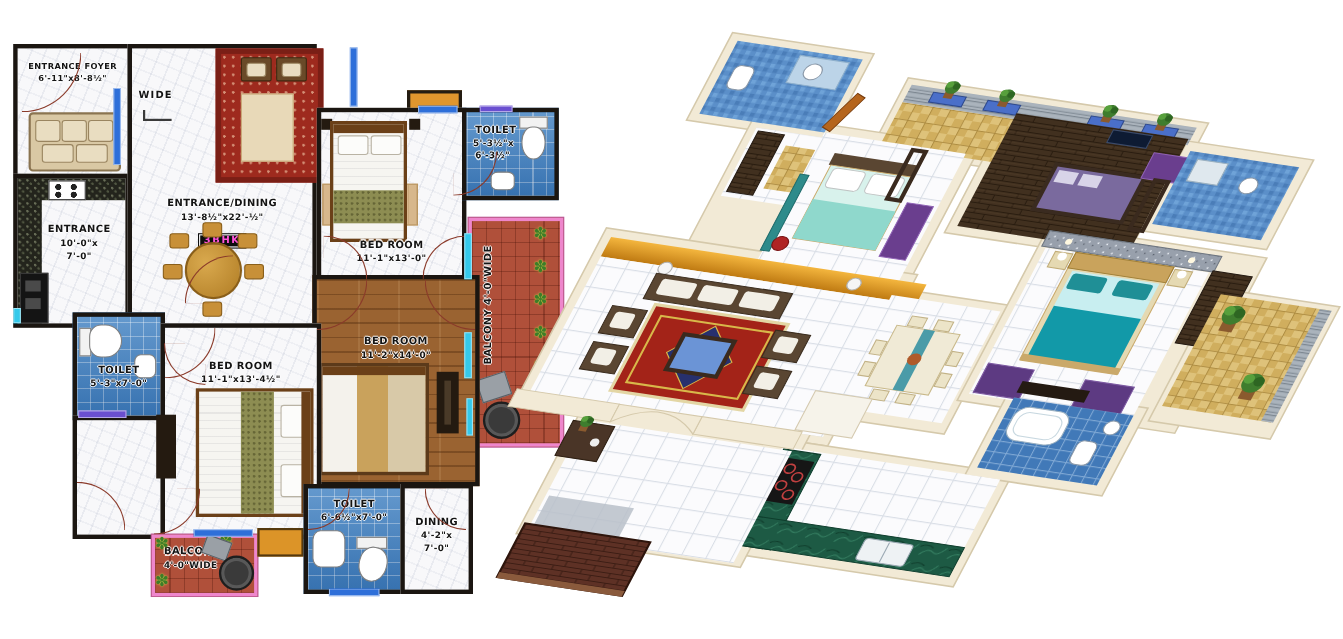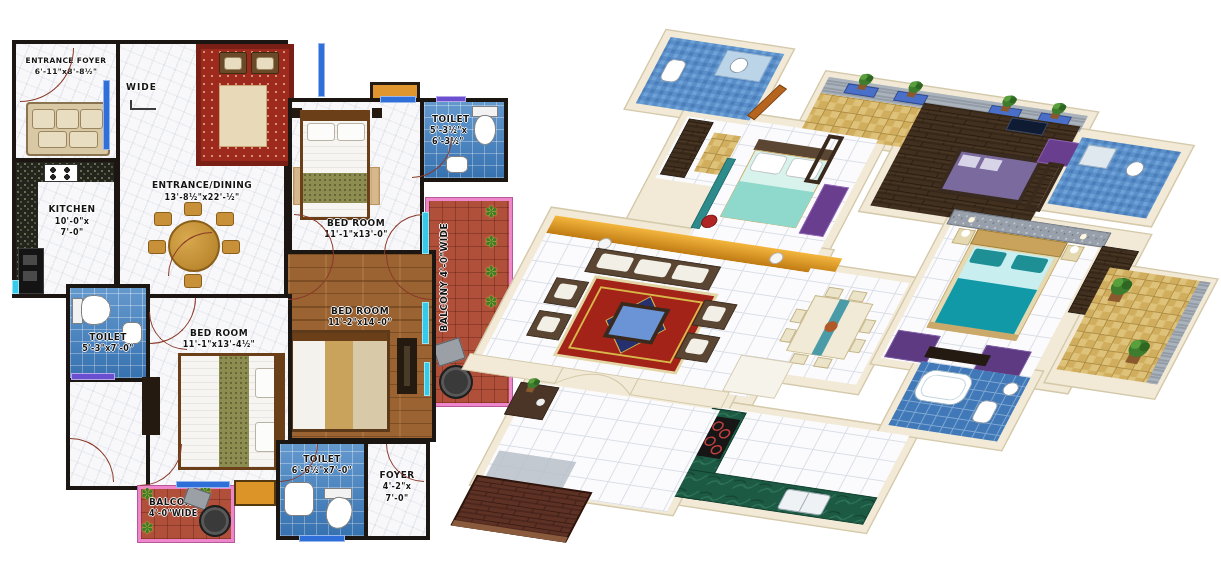--- a/index.html
+++ b/index.html
@@ -98,39 +98,42 @@
     </div>
 
     <div class="rm f-tile" style="left:0;top:118px;width:106px;height:140px;">
       <div class="gran ab" style="left:0;top:0;width:98px;height:20px;"></div>
       <div class="gran ab" style="left:0;top:0;width:22px;height:132px;"></div>
       <div class="stove" style="left:28px;top:2px;width:32px;height:16px;"></div>
       <div class="ab" style="left:2px;top:86px;width:24px;height:44px;background:#141414;border:1px solid #3c3c3c;">
         <div class="ab" style="left:4px;top:6px;width:14px;height:10px;background:#4a4a4a;"></div>
         <div class="ab" style="left:4px;top:22px;width:14px;height:10px;background:#4a4a4a;"></div>
       </div>
-      <div class="lbl ctr" style="top:42px;left:14px;">KITCHEN</div>
+      <div class="lbl ctr" style="top:42px;left:14px;">ENTRANCE</div>
       <div class="lbl ctr dim" style="top:55px;left:14px;">10'-0"x</div>
       <div class="lbl ctr dim" style="top:66px;left:14px;">7'-0"</div>
     </div>
 
     <div class="rm f-tile" style="left:104px;top:0;width:172px;height:258px;">
       <div class="lbl" style="left:6px;top:38px;letter-spacing:1px;">WIDE</div>
       <div class="ab" style="left:10px;top:56px;width:24px;height:8px;border-left:2px solid #3a3a3a;border-bottom:2px solid #3a3a3a;"></div>
       <div class="carpet" style="left:76px;top:0;width:88px;height:112px;">
         <div class="bchair" style="left:18px;top:3px;width:26px;height:20px;">
             <div class="cush" style="left:4px;top:4px;width:16px;height:11px;"></div>
           </div>
         <div class="bchair" style="left:50px;top:3px;width:26px;height:20px;">
             <div class="cush" style="left:4px;top:4px;width:16px;height:11px;"></div>
           </div>
         <div class="cinner" style="left:18px;top:36px;width:46px;height:60px;"></div>
       </div>
       <div class="lbl ctr" style="top:136px;">ENTRANCE/DINING</div>
       <div class="lbl ctr dim" style="top:149px;">13'-8½"x22'-½"</div>
+      <div class="ab ctr" style="top:162px;text-align:center;width:100%;">
+        <span class="badge">3BHK</span>
+      </div>
       <div class="dtable" style="left:48px;top:176px;width:48px;height:48px;"></div>
       <div class="dchair" style="left:64px;top:158px;"></div>
       <div class="dchair" style="left:96px;top:168px;"></div>
       <div class="dchair" style="left:102px;top:196px;"></div>
       <div class="dchair" style="left:64px;top:230px;"></div>
       <div class="dchair" style="left:28px;top:196px;"></div>
       <div class="dchair" style="left:34px;top:168px;"></div>
     </div>
 
     <div class="ab" style="left:358px;top:42px;width:50px;height:28px;background:#e0962e;border:3px solid #241c12;box-sizing:border-box;"></div>
@@ -218,21 +221,21 @@
 
     <div class="rm f-blue" style="left:264px;top:400px;width:92px;height:100px;">
       <div class="lbl ctr" style="top:10px;">TOILET</div>
       <div class="lbl ctr dim" style="top:22px;">6'-6½"x7'-0"</div>
       <div class="basin" style="left:4px;top:38px;width:28px;height:32px;border-radius:25%;"></div>
       <div class="tank" style="left:44px;top:44px;width:26px;height:9px;"></div>
       <div class="wc" style="left:46px;top:53px;width:24px;height:30px;transform:rotate(14deg);"></div>
     </div>
 
     <div class="rm f-tile" style="left:352px;top:400px;width:66px;height:100px;">
-      <div class="lbl ctr" style="top:26px;">FOYER</div>
+      <div class="lbl ctr" style="top:26px;">DINING</div>
       <div class="lbl ctr dim" style="top:38px;">4'-2"x</div>
       <div class="lbl ctr dim" style="top:50px;">7'-0"</div>
     </div>
 
     <div class="arc tl" style="left:8px;top:8px;width:54px;height:54px;"></div>
     <div class="arc br" style="left:156px;top:192px;width:44px;height:44px;"></div>
     <div class="arc bl" style="left:282px;top:174px;width:40px;height:40px;"></div>
     <div class="arc br" style="left:372px;top:174px;width:40px;height:40px;"></div>
     <div class="arc tl" style="left:400px;top:98px;width:40px;height:40px;"></div>
     <div class="arc tl" style="left:276px;top:214px;width:46px;height:46px;"></div>

